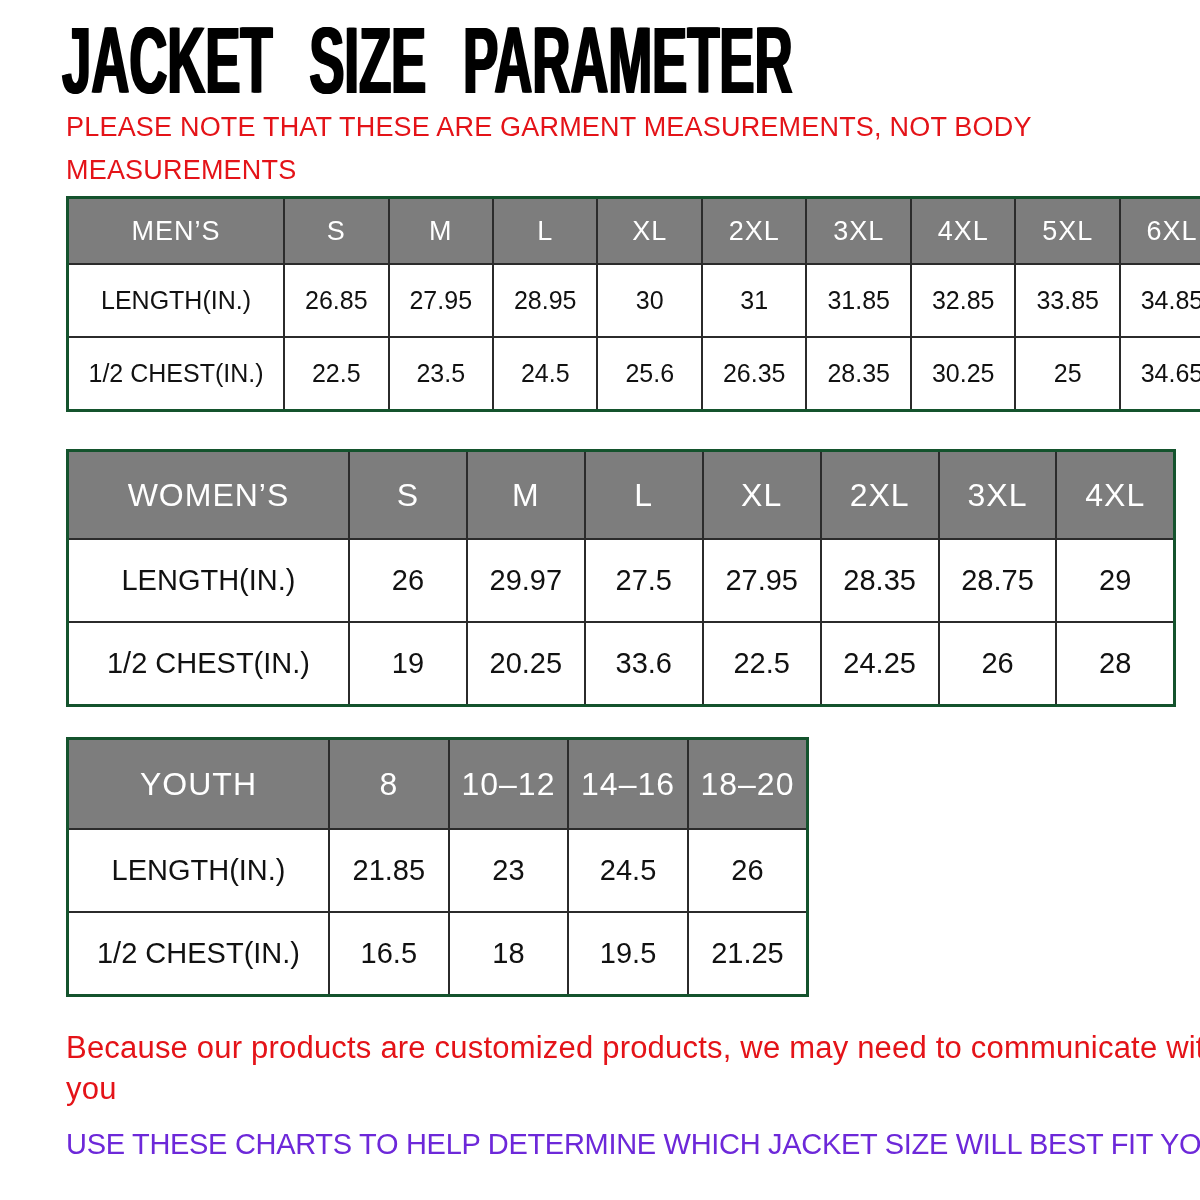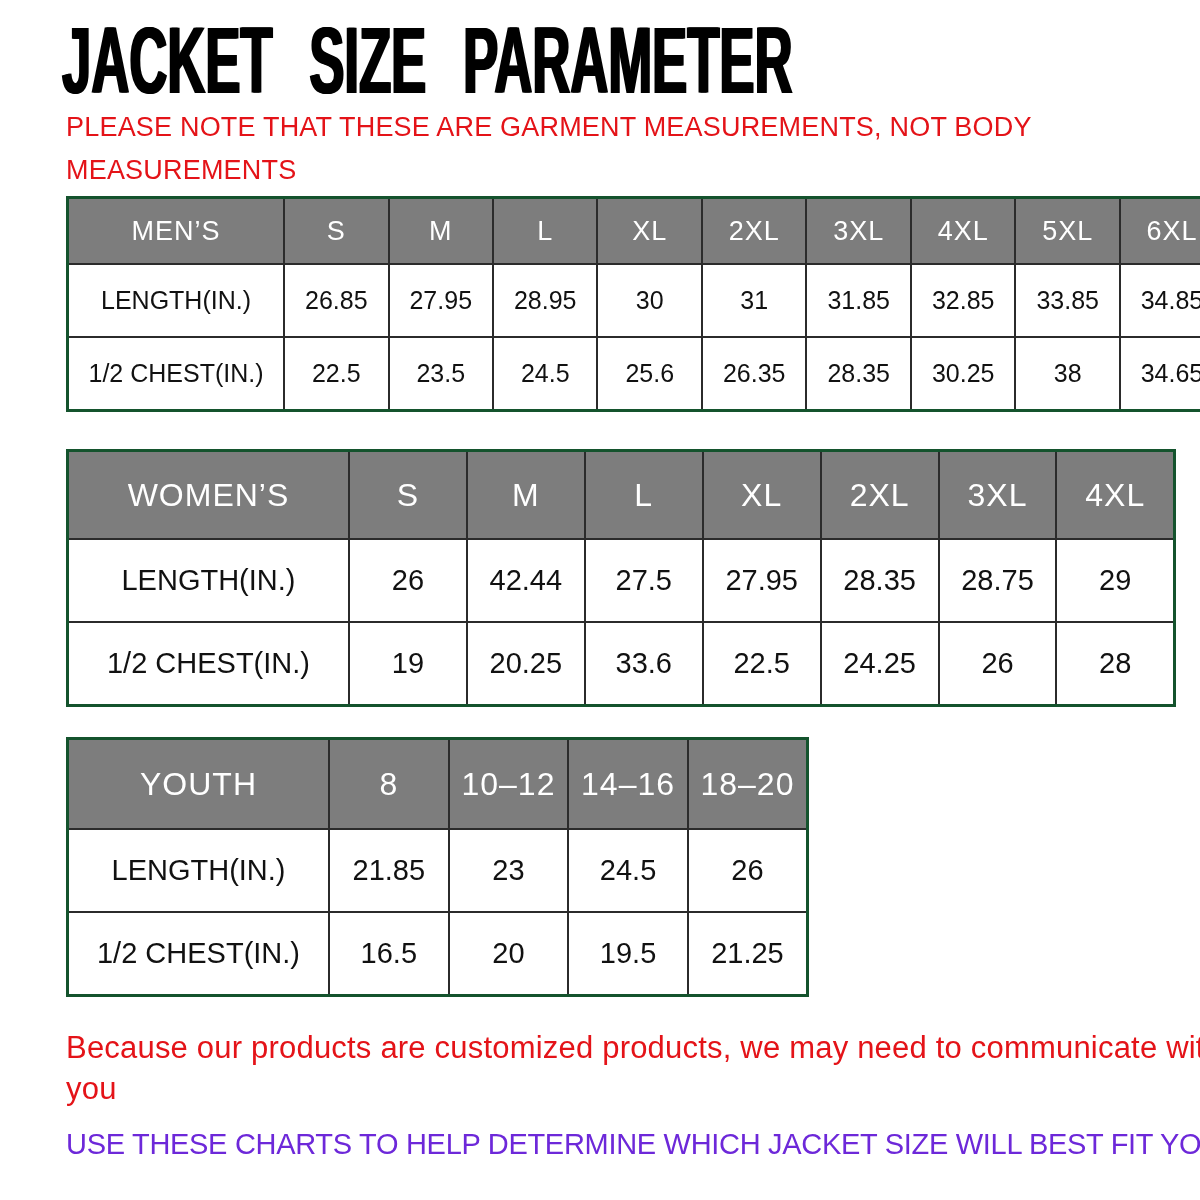--- a/index.html
+++ b/index.html
@@ -94,21 +94,21 @@
           </tr>
           <tr>
             <td class="row-label">1/2 CHEST(IN.)</td>
             <td>22.5</td>
             <td>23.5</td>
             <td>24.5</td>
             <td>25.6</td>
             <td>26.35</td>
             <td>28.35</td>
             <td>30.25</td>
-            <td>38</td>
+            <td>25</td>
             <td>34.65</td>
           </tr>
         </tbody>
       </table>
     </div>
   <div class="table-wrap women">
       <table class="size-table">
         <tbody>
           <tr>
             <th class="label-col">WOMEN’S</th>
@@ -116,21 +116,21 @@
             <th>M</th>
             <th>L</th>
             <th>XL</th>
             <th>2XL</th>
             <th>3XL</th>
             <th>4XL</th>
           </tr>
           <tr>
             <td class="row-label">LENGTH(IN.)</td>
             <td>26</td>
-            <td>42.44</td>
+            <td>29.97</td>
             <td>27.5</td>
             <td>27.95</td>
             <td>28.35</td>
             <td>28.75</td>
             <td>29</td>
           </tr>
           <tr>
             <td class="row-label">1/2 CHEST(IN.)</td>
             <td>19</td>
             <td>20.25</td>
@@ -156,21 +156,21 @@
           <tr>
             <td class="row-label">LENGTH(IN.)</td>
             <td>21.85</td>
             <td>23</td>
             <td>24.5</td>
             <td>26</td>
           </tr>
           <tr>
             <td class="row-label">1/2 CHEST(IN.)</td>
             <td>16.5</td>
-            <td>20</td>
+            <td>18</td>
             <td>19.5</td>
             <td>21.25</td>
           </tr>
         </tbody>
       </table>
     </div>
 
   <div class="footer-para">
     <div>Because our products are customized products, we may need to communicate with you</div>
   </div>

